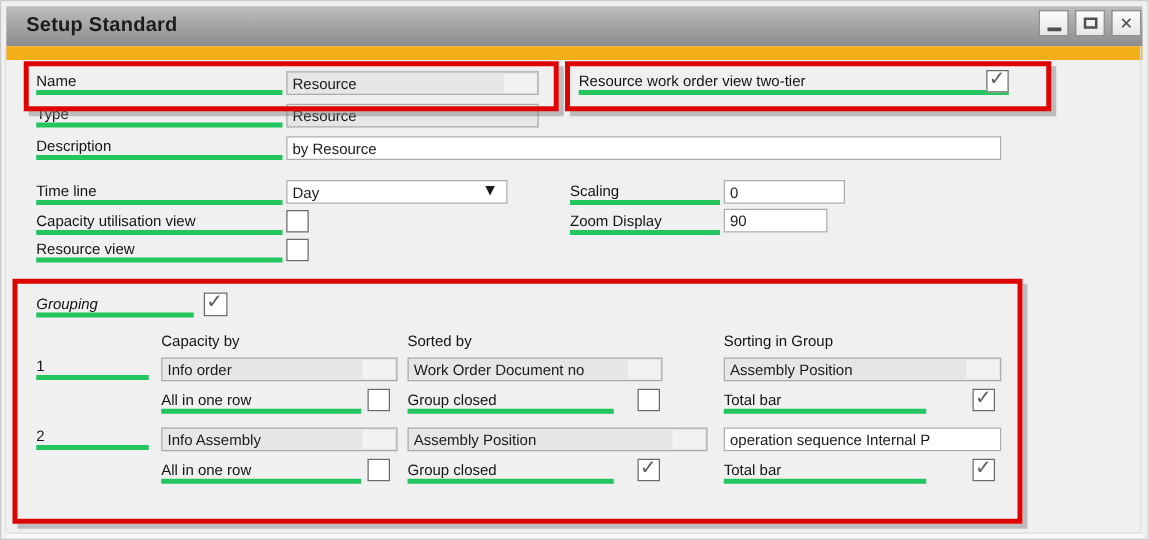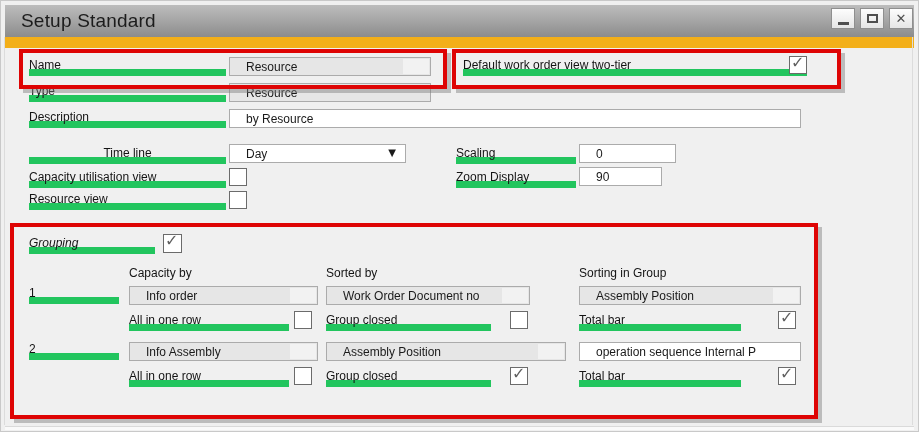--- a/index.html
+++ b/index.html
@@ -1,34 +1,34 @@
 <!DOCTYPE html>
 <html><head>
 <meta charset="utf-8">
 <style>
   html,body{margin:0;padding:0;background:#ffffff;font-family:"Liberation Sans","DejaVu Sans",sans-serif;}
   .window{position:relative;width:919px;height:432px;background:#f0f0f0;border:1px solid #c9c9c9;
           box-sizing:border-box;overflow:hidden;}
   .sideline{position:absolute;top:36px;bottom:6px;width:1px;background:#dcdcdc;}
   .titlebar{position:absolute;left:4px;top:4px;right:4px;height:32px;
             background:linear-gradient(#bdbdbd,#8c8c8c);display:flex;align-items:center;}
-  .title{margin-left:16px;font-size:19px;font-weight:400;color:#1c1c1c;letter-spacing:.2px;}
+  .title{margin-left:16px;font-size:16px;font-weight:700;color:#1c1c1c;letter-spacing:.2px;}
   .winbtns{position:absolute;right:5px;top:7px;display:flex;gap:5px;}
   .wbtn{width:24px;height:21px;background:linear-gradient(#fdfdfd,#e6e6e6);border:1px solid #8f8f8f;
         box-sizing:border-box;display:flex;align-items:center;justify-content:center;cursor:pointer;}
   .min-glyph{width:11px;height:3px;background:#4f4f4f;margin-top:10px;}
   .max-glyph{width:11px;height:9px;border:2px solid #4f4f4f;box-sizing:border-box;}
   .close-glyph{font-size:13px;font-weight:bold;color:#4f4f4f;line-height:15px;}
   .accent{position:absolute;left:4px;top:36px;right:4px;height:11px;background:#f3af19;}
   .lbl{position:absolute;height:18px;font-size:12px;color:#141414;white-space:nowrap;box-sizing:border-box;}
-  .under{border-bottom:7px solid #22c55e;}
+  .under{border-bottom:4px solid #22c55e;}
   .field{position:absolute;height:19px;box-sizing:border-box;border:1px solid #ababab;background:#e6e6e6;
          font-size:12px;color:#1a1a1a;overflow:hidden;white-space:nowrap;cursor:text;}
   .field.white{background:#ffffff;}
-  .ftext{position:absolute;left:16px;top:1px;line-height:16px;z-index:2;}
+  .ftext{position:absolute;left:4px;top:1px;line-height:16px;z-index:2;}
   .cap{position:absolute;top:1px;bottom:1px;right:1px;width:26px;background:#f2f2f2;z-index:1;}
   .arrow{position:absolute;right:9px;top:2px;font-size:10px;color:#1a1a1a;
          font-family:"DejaVu Sans",sans-serif;z-index:2;}
   .cb{position:absolute;width:18px;height:18px;background:#ffffff;border:1px solid #6b6b6b;
       box-sizing:border-box;cursor:pointer;}
   .cb.big{width:19px;height:19px;}
   .tick{display:none;position:absolute;left:1px;top:-4px;font-size:16px;color:#5f5f5f;
         font-family:"DejaVu Sans",sans-serif;}
   .cb.checked .tick{display:block;}
   .annot{position:absolute;border:4px solid #de0404;box-sizing:border-box;
@@ -59,36 +59,36 @@
 
   <div class="sideline" style="left:3px;"></div>
   <div class="sideline" style="left:911px;"></div>
 
   <div class="lbl under" style="left:28px;top:57px;width:197px;">Name</div>
   <div class="field" style="left:228px;top:56px;width:202px;">
     <span class="cap"></span>
     <span class="ftext">Resource</span>
   </div>
 
-  <div class="lbl under" style="left:462px;top:57px;width:344px;">Default work order view two-tier</div>
+  <div class="lbl under" style="left:462px;top:57px;width:344px;">Resource work order view two-tier</div>
   <div class="cb checked" style="left:788px;top:55px;">
     <span class="tick">✓</span>
   </div>
 
   <div class="lbl under" style="left:28px;top:83px;width:197px;">Type</div>
   <div class="field" style="left:228px;top:82px;width:202px;">
     <span class="ftext">Resource</span>
   </div>
 
   <div class="lbl under" style="left:28px;top:109px;width:197px;">Description</div>
   <div class="field white" style="left:228px;top:108px;width:572px;">
     <span class="ftext">by Resource</span>
   </div>
 
-  <div class="lbl under" style="left:28px;top:145px;width:197px;text-align:center;">Time line</div>
+  <div class="lbl under" style="left:28px;top:145px;width:197px;">Time line</div>
   <div class="field white" style="left:228px;top:143px;width:177px;">
     <span class="ftext">Day</span>
     <span class="arrow">▼</span>
   </div>
 
   <div class="lbl under" style="left:455px;top:145px;width:120px;">Scaling</div>
   <div class="field white" style="left:578px;top:143px;width:97px;">
     <span class="ftext">0</span>
   </div>
 

